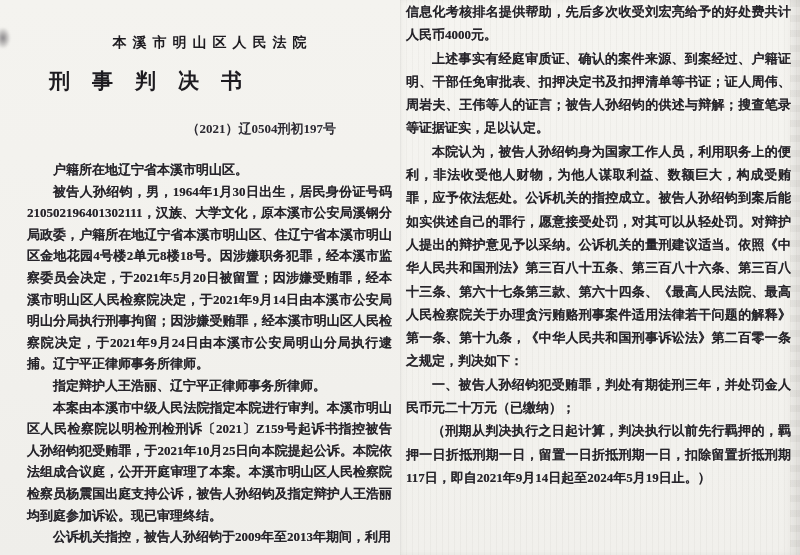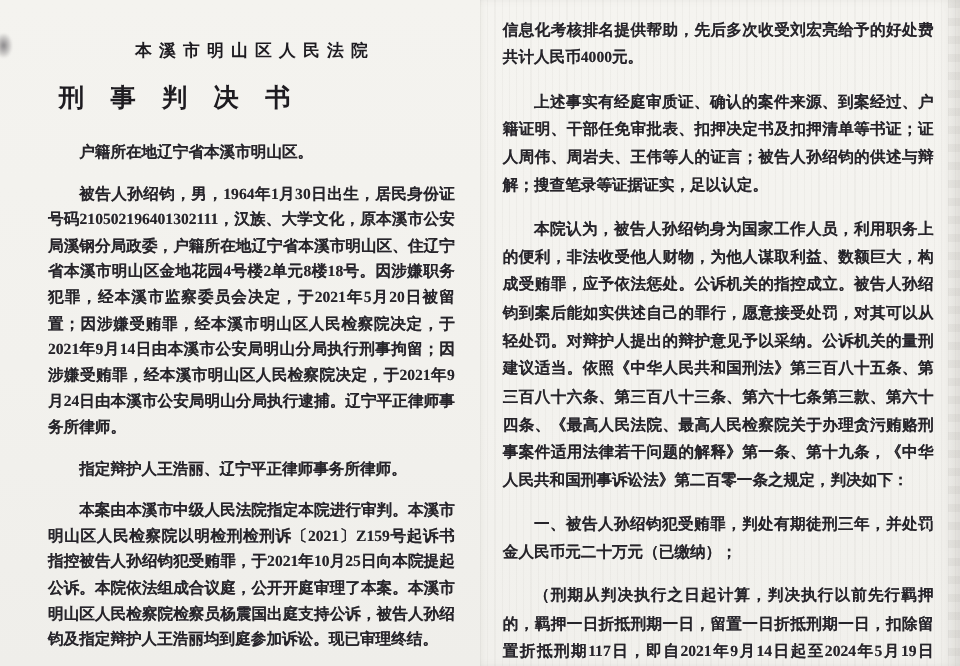--- a/index.html
+++ b/index.html
@@ -64,21 +64,21 @@
   }
   .body-text {
     text-align: justify;
     font-size: 13px;
     font-weight: 600;
     color: #26242a;
     text-shadow: 0 0 0.4px rgba(40,38,44,0.55);
   }
   .page-left .body-text { margin-top: 21px; line-height: 21.6px; }
   .page-right .body-text { margin-top: 0; line-height: 23.3px; padding-top: 0; }
-  .body-text p { margin: 13px; }
+  .body-text p { margin: 0; }
   .body-text p.indent { text-indent: 2em; }
   .smudge {
     position: absolute;
     left: -4px; top: 28px;
     width: 14px; height: 20px;
     background: radial-gradient(ellipse at center, rgba(45,42,50,0.55) 0%, rgba(45,42,50,0.12) 60%, rgba(0,0,0,0) 75%);
     filter: blur(1px);
   }
   .edge-noise {
     position: absolute;
@@ -91,20 +91,21 @@
 </style>
 </head>
 <body>
 
 <div class="scan">
 
   <div class="page page-left">
     <div class="smudge"></div>
     <h1 class="court-name">本溪市明山区人民法院</h1>
     <h2 class="doc-type">刑事判决书</h2>
+    <div class="case-number">（2021）辽0504刑初197号</div>
     <div class="body-text" id="left-body">
         <p class="indent">户籍所在地辽宁省本溪市明山区。</p>
         <p class="indent">被告人孙绍钧，男，1964年1月30日出生，居民身份证号码210502196401302111，汉族、大学文化，原本溪市公安局溪钢分局政委，户籍所在地辽宁省本溪市明山区、住辽宁省本溪市明山区金地花园4号楼2单元8楼18号。因涉嫌职务犯罪，经本溪市监察委员会决定，于2021年5月20日被留置；因涉嫌受贿罪，经本溪市明山区人民检察院决定，于2021年9月14日由本溪市公安局明山分局执行刑事拘留；因涉嫌受贿罪，经本溪市明山区人民检察院决定，于2021年9月24日由本溪市公安局明山分局执行逮捕。辽宁平正律师事务所律师。</p>
         <p class="indent">指定辩护人王浩丽、辽宁平正律师事务所律师。</p>
         <p class="indent">本案由本溪市中级人民法院指定本院进行审判。本溪市明山区人民检察院以明检刑检刑诉〔2021〕Z159号起诉书指控被告人孙绍钧犯受贿罪，于2021年10月25日向本院提起公诉。本院依法组成合议庭，公开开庭审理了本案。本溪市明山区人民检察院检察员杨震国出庭支持公诉，被告人孙绍钧及指定辩护人王浩丽均到庭参加诉讼。现已审理终结。</p>
         <p class="indent">公诉机关指控，被告人孙绍钧于2009年至2013年期间，利用</p>
       </div>
   </div>
 
   <div class="page page-right">

